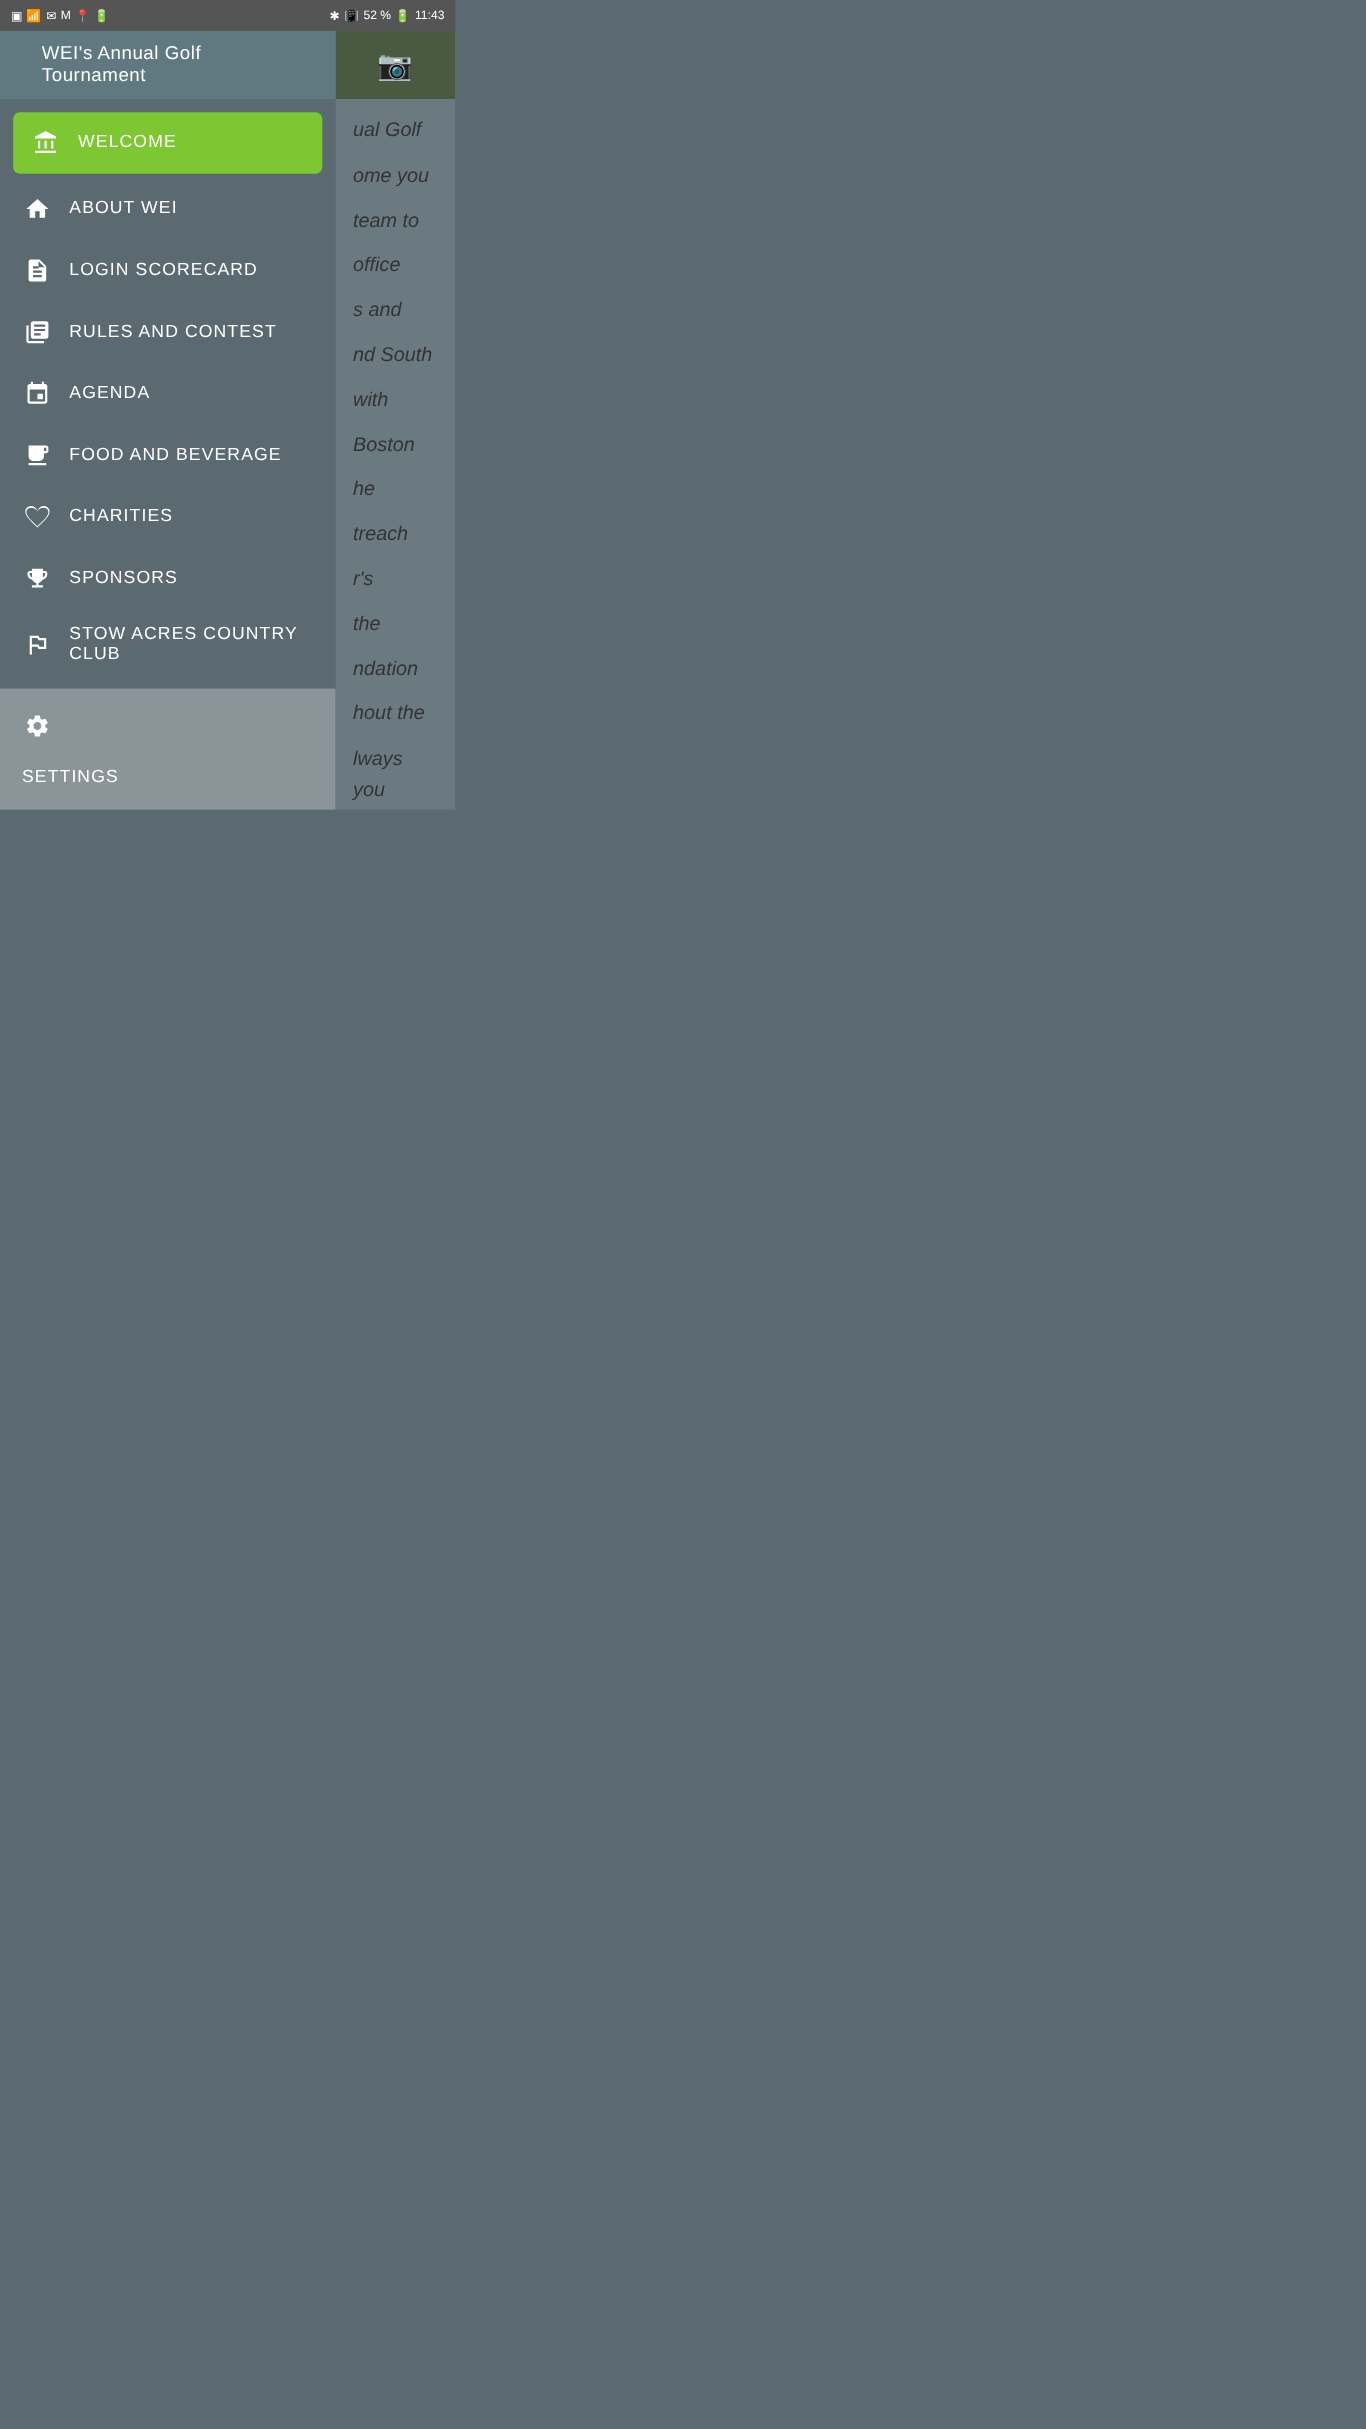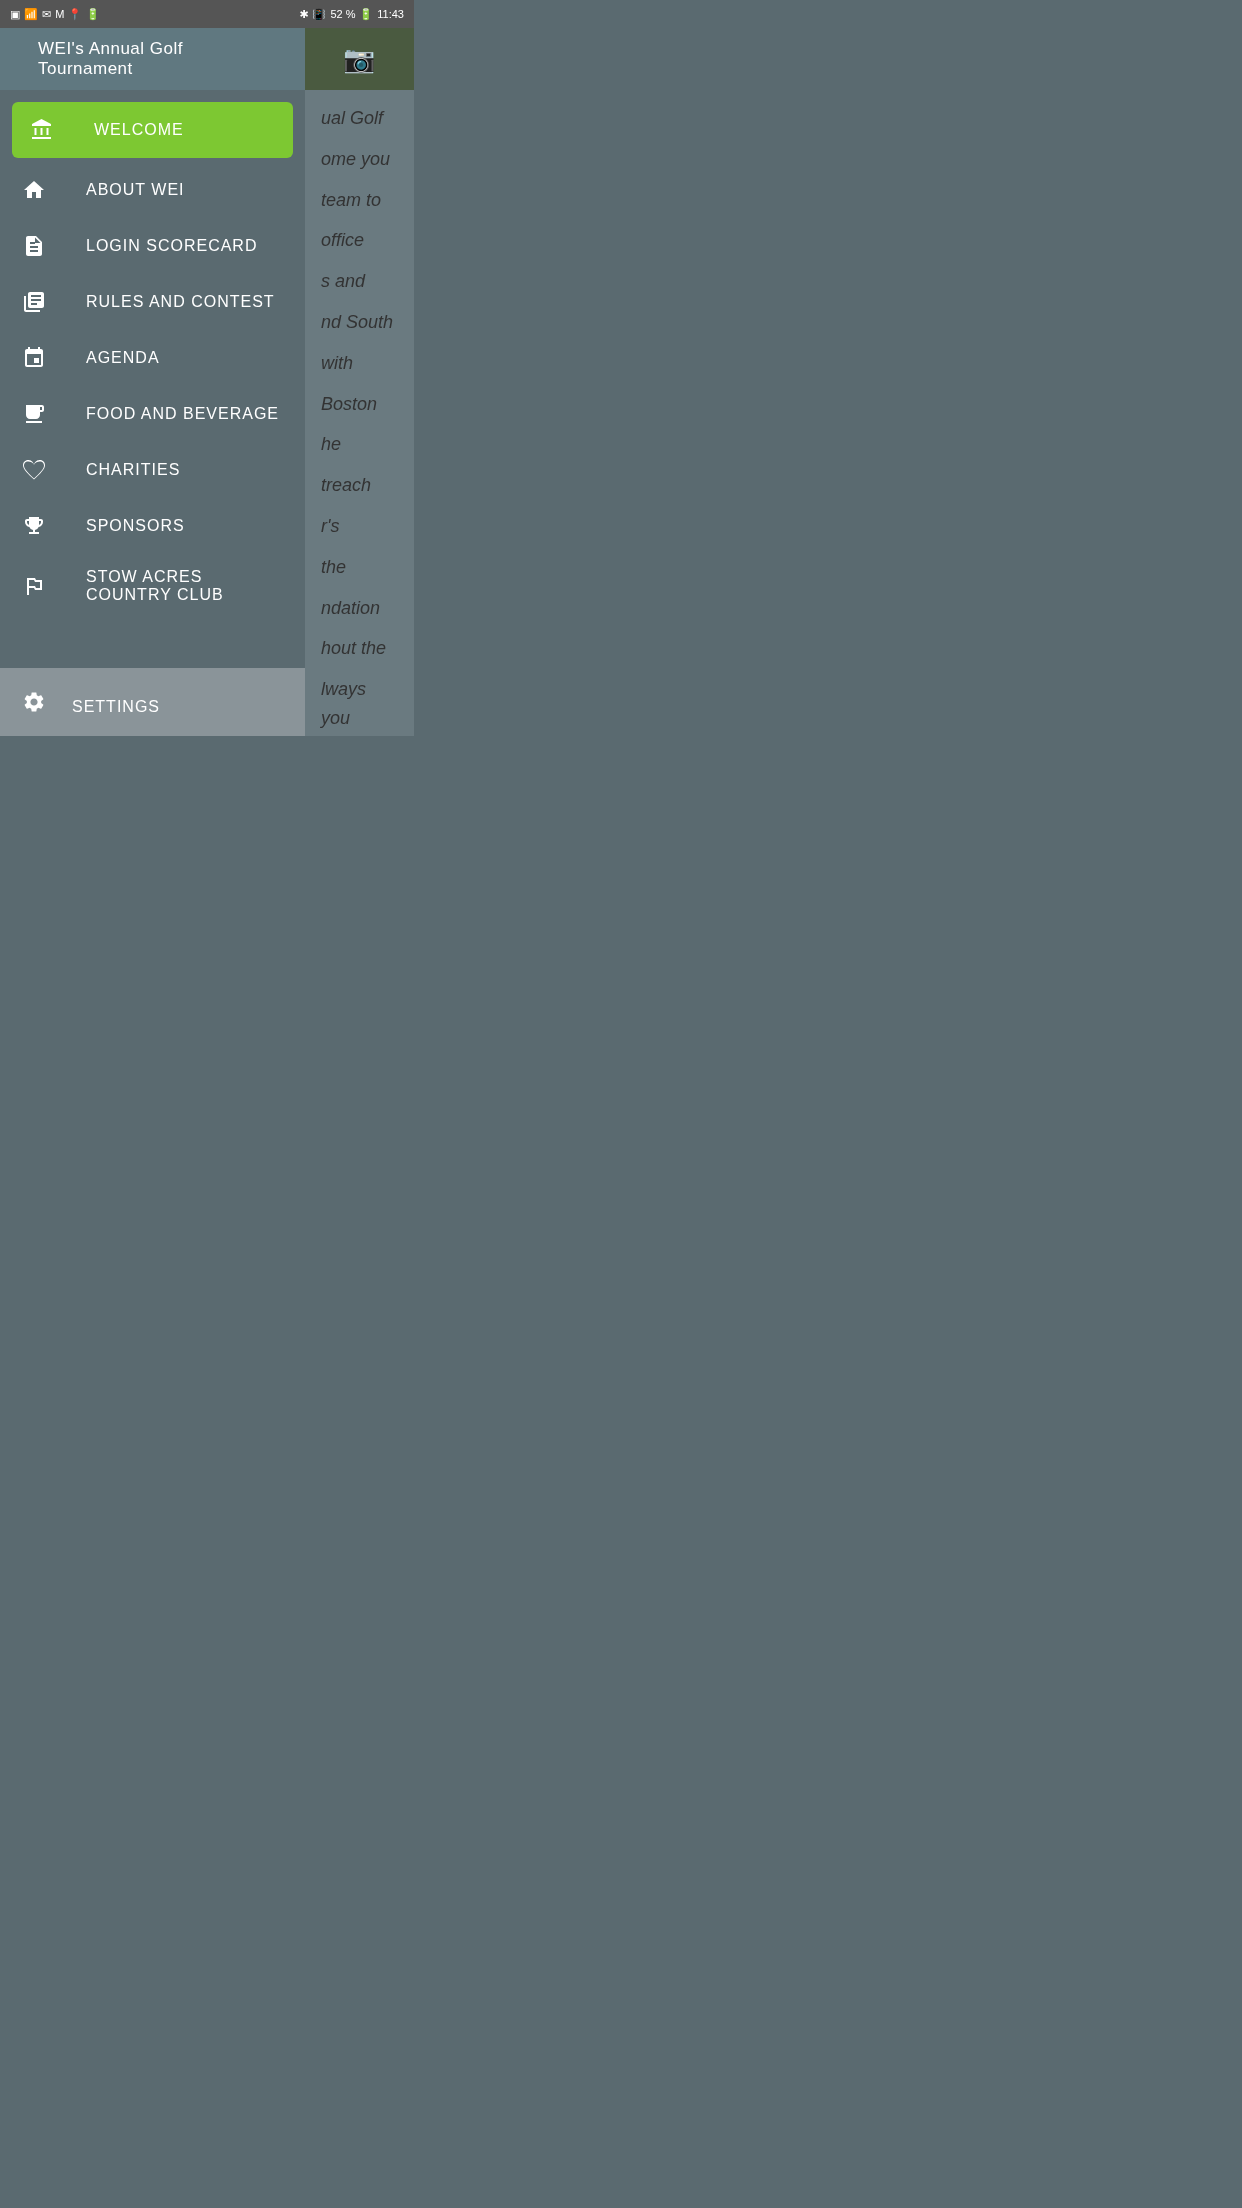--- a/index.html
+++ b/index.html
@@ -80,21 +80,21 @@
       padding: 8px 0;
     }
 
     .nav-item {
       display: flex;
       align-items: center;
       padding: 14px 20px;
       color: white;
       cursor: pointer;
       text-decoration: none;
-      gap: 38px;
+      gap: 15px;
     }
 
     .nav-item.active {
       background: #7dc832;
       border-radius: 6px;
       margin: 4px 12px;
       padding: 14px 16px;
     }
 
     .nav-item-icon {
@@ -111,26 +111,27 @@
     .nav-item-label {
       font-size: 16px;
       font-weight: 500;
       letter-spacing: 1px;
       color: white;
     }
 
     
     .settings-item {
       display: flex;
-      align-items: flex-end;
+      align-items: flex-start;
       padding: 20px 20px;
       background: #8a9499;
       cursor: pointer;
       gap: 24px;
       color: white;
+      flex-direction: column;
     }
 
     
     .main-content {
       flex: 1;
       background: #6a7a80;
       position: relative;
       overflow: hidden;
     }
 

